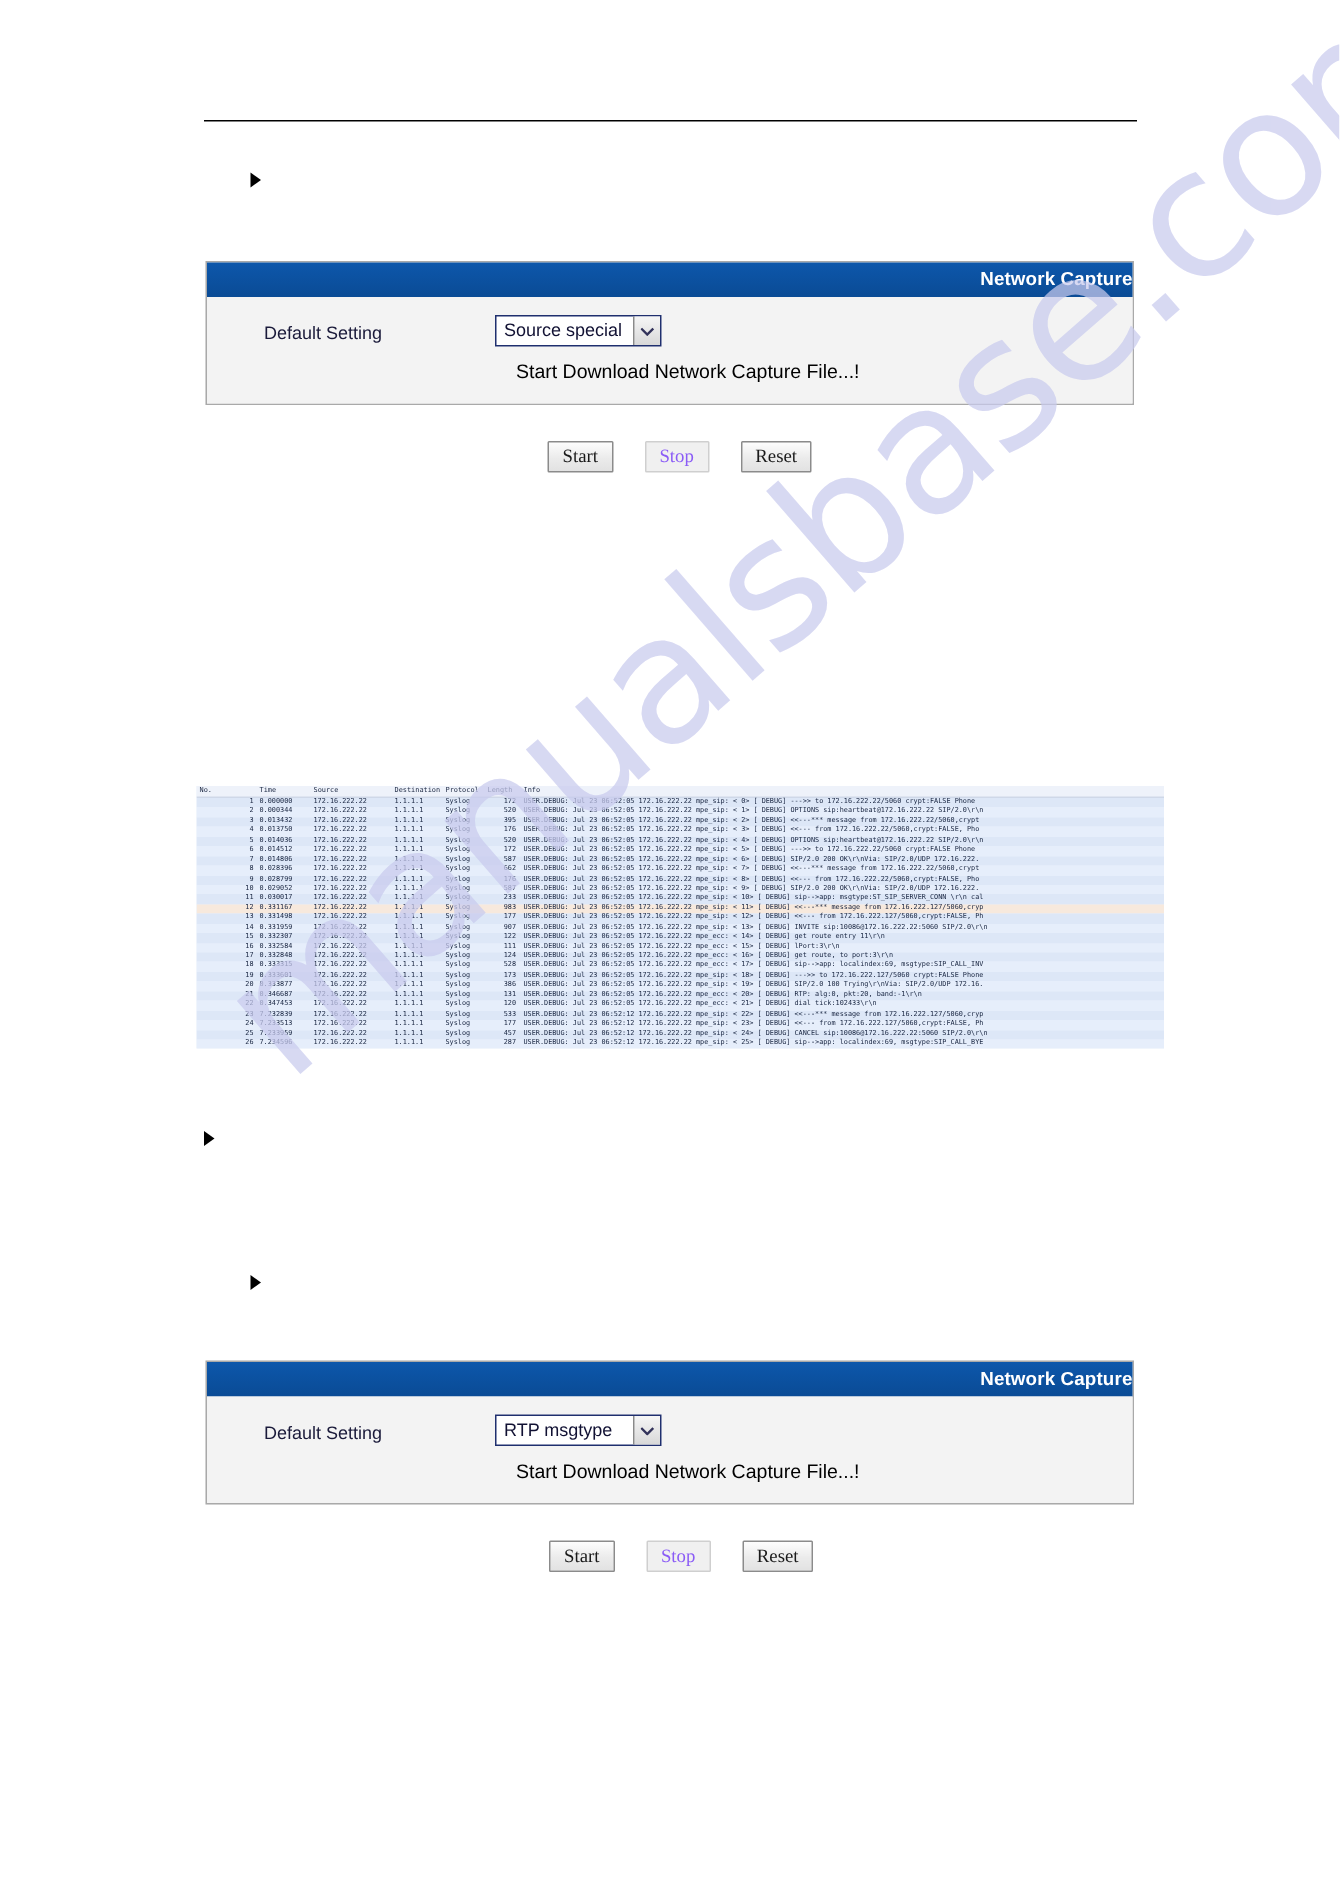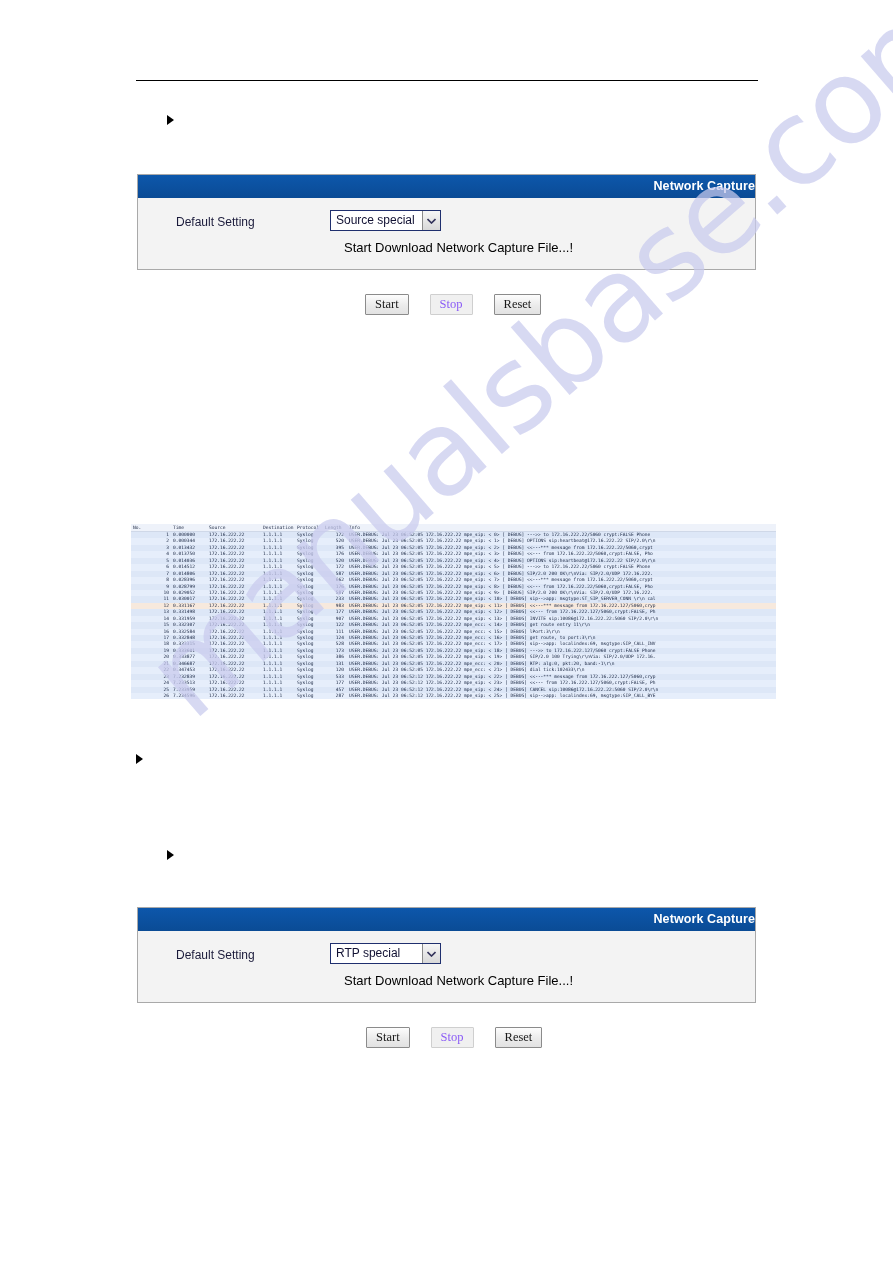--- a/index.html
+++ b/index.html
@@ -514,21 +514,21 @@
         <span class="c-info">USER.DEBUG: Jul 23 06:52:12 172.16.222.22 mpe_sip: &lt; 25&gt; [    DEBUG] sip--&gt;app: localindex:69, msgtype:SIP_CALL_BYE</span>
       </div>
     </div>
 </div>
 
 <div class="panel" id="panel-2">
   <div class="panel-header">Network Capture</div>
   <div class="panel-body">
     <div class="field-label">Default Setting</div>
     <div class="select-wrap">
-      <div class="select-value">RTP special</div>
+      <div class="select-value">RTP msgtype</div>
       <div class="select-arrow">
         <svg width="9" height="6" viewBox="0 0 9 6">
             <path d="M0.5 1 L4.5 5 L8.5 1" fill="none" stroke="#32325a" stroke-width="1.6"></path>
           </svg>
       </div>
     </div>
     <div class="status-msg">Start Download Network Capture File...!</div>
   </div>
 </div>
 

